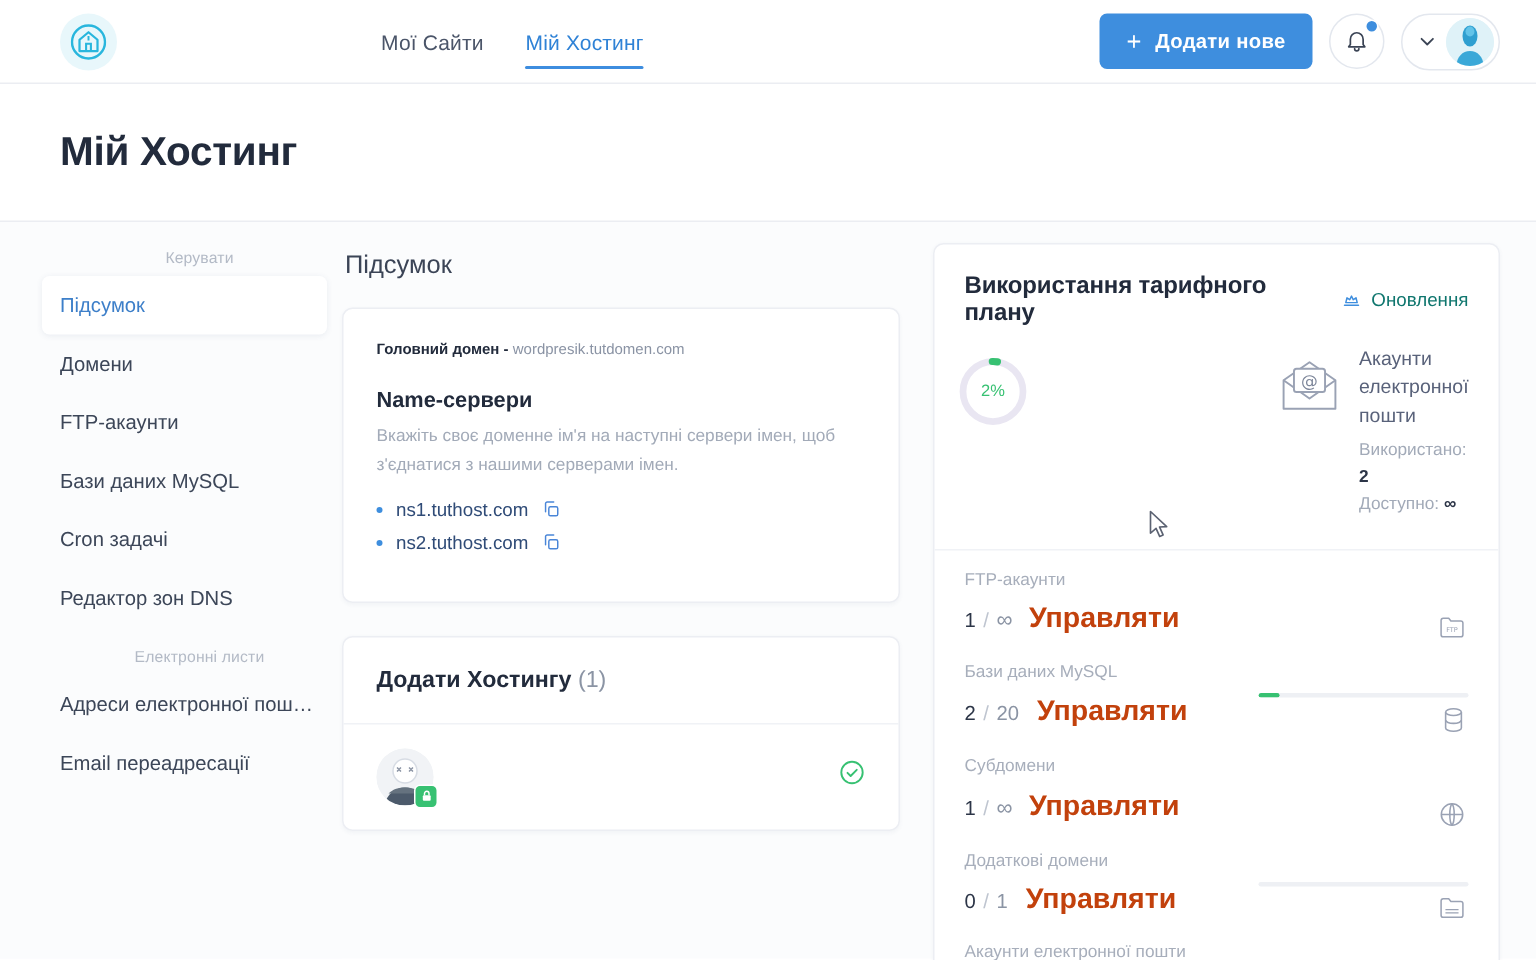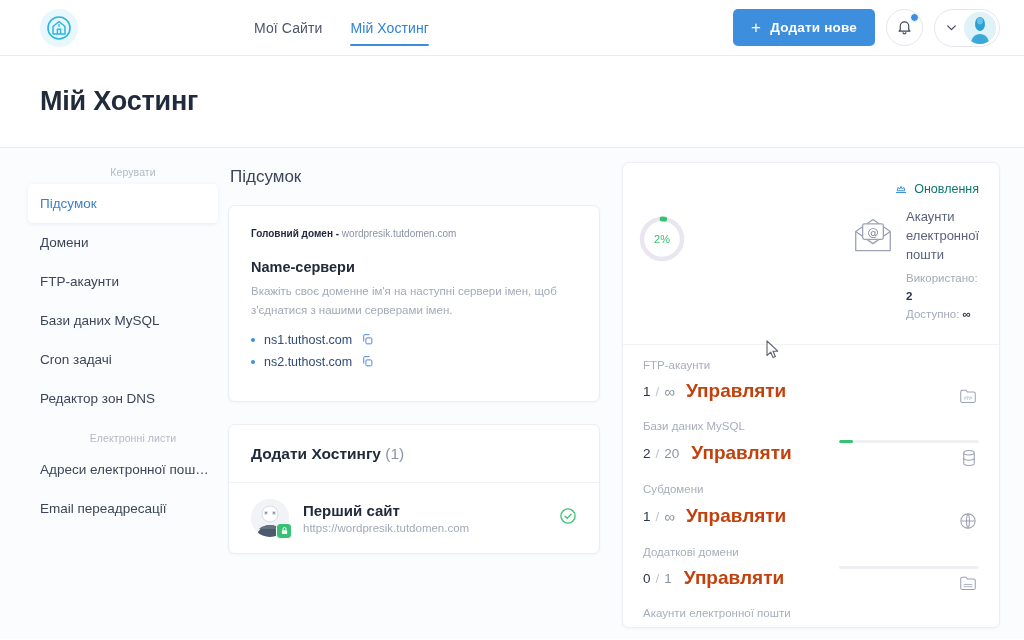--- a/index.html
+++ b/index.html
@@ -524,38 +524,35 @@
                 <path d="M8 30c3-3 7-4 11-4s8 1 11 4" fill="#65727f"></path>
               </svg>
             </span>
             <span class="lock-badge">
               <svg width="9" height="9" viewBox="0 0 24 24" fill="none" stroke="#ffffff" stroke-width="2.6">
                 <rect x="5" y="11" width="14" height="10" rx="2" fill="#ffffff" stroke="none"></rect>
                 <path d="M8 11V8a4 4 0 0 1 8 0v3" stroke="#ffffff"></path>
               </svg>
             </span>
           </div>
-          <div>
-            <div class="site-name">Перший сайт</div>
-            <div class="site-url">https://wordpresik.tutdomen.com</div>
-          </div>
           <div class="site-status">
             <svg width="18" height="18" viewBox="0 0 24 24" fill="none" stroke="#37c172" stroke-width="1.7">
               <circle cx="12" cy="12" r="9.5"></circle>
               <path d="M8 12.3l2.8 2.8L16.2 9.6" stroke-linecap="round" stroke-linejoin="round"></path>
             </svg>
           </div>
         </div>
       </div>
     </div>
 
     <div class="col-right">
       <div class="card plan-card">
 
         <div class="plan-head">
+          <div class="plan-title">Використання тарифного плану</div>
           <div class="upgrade-link">
             <svg width="14" height="14" viewBox="0 0 24 24" fill="none" stroke="#3e8ede" stroke-width="1.7">
               <path d="M4 18h16" stroke-linecap="round"></path>
               <path d="M5.5 15h13l-1.3-5.5-3.2 2.2L12 7.5l-2 4.2-3.2-2.2L5.5 15z" stroke-linejoin="round"></path>
             </svg>
             <span>Оновлення</span>
           </div>
         </div>
 
         <div class="plan-stats">

